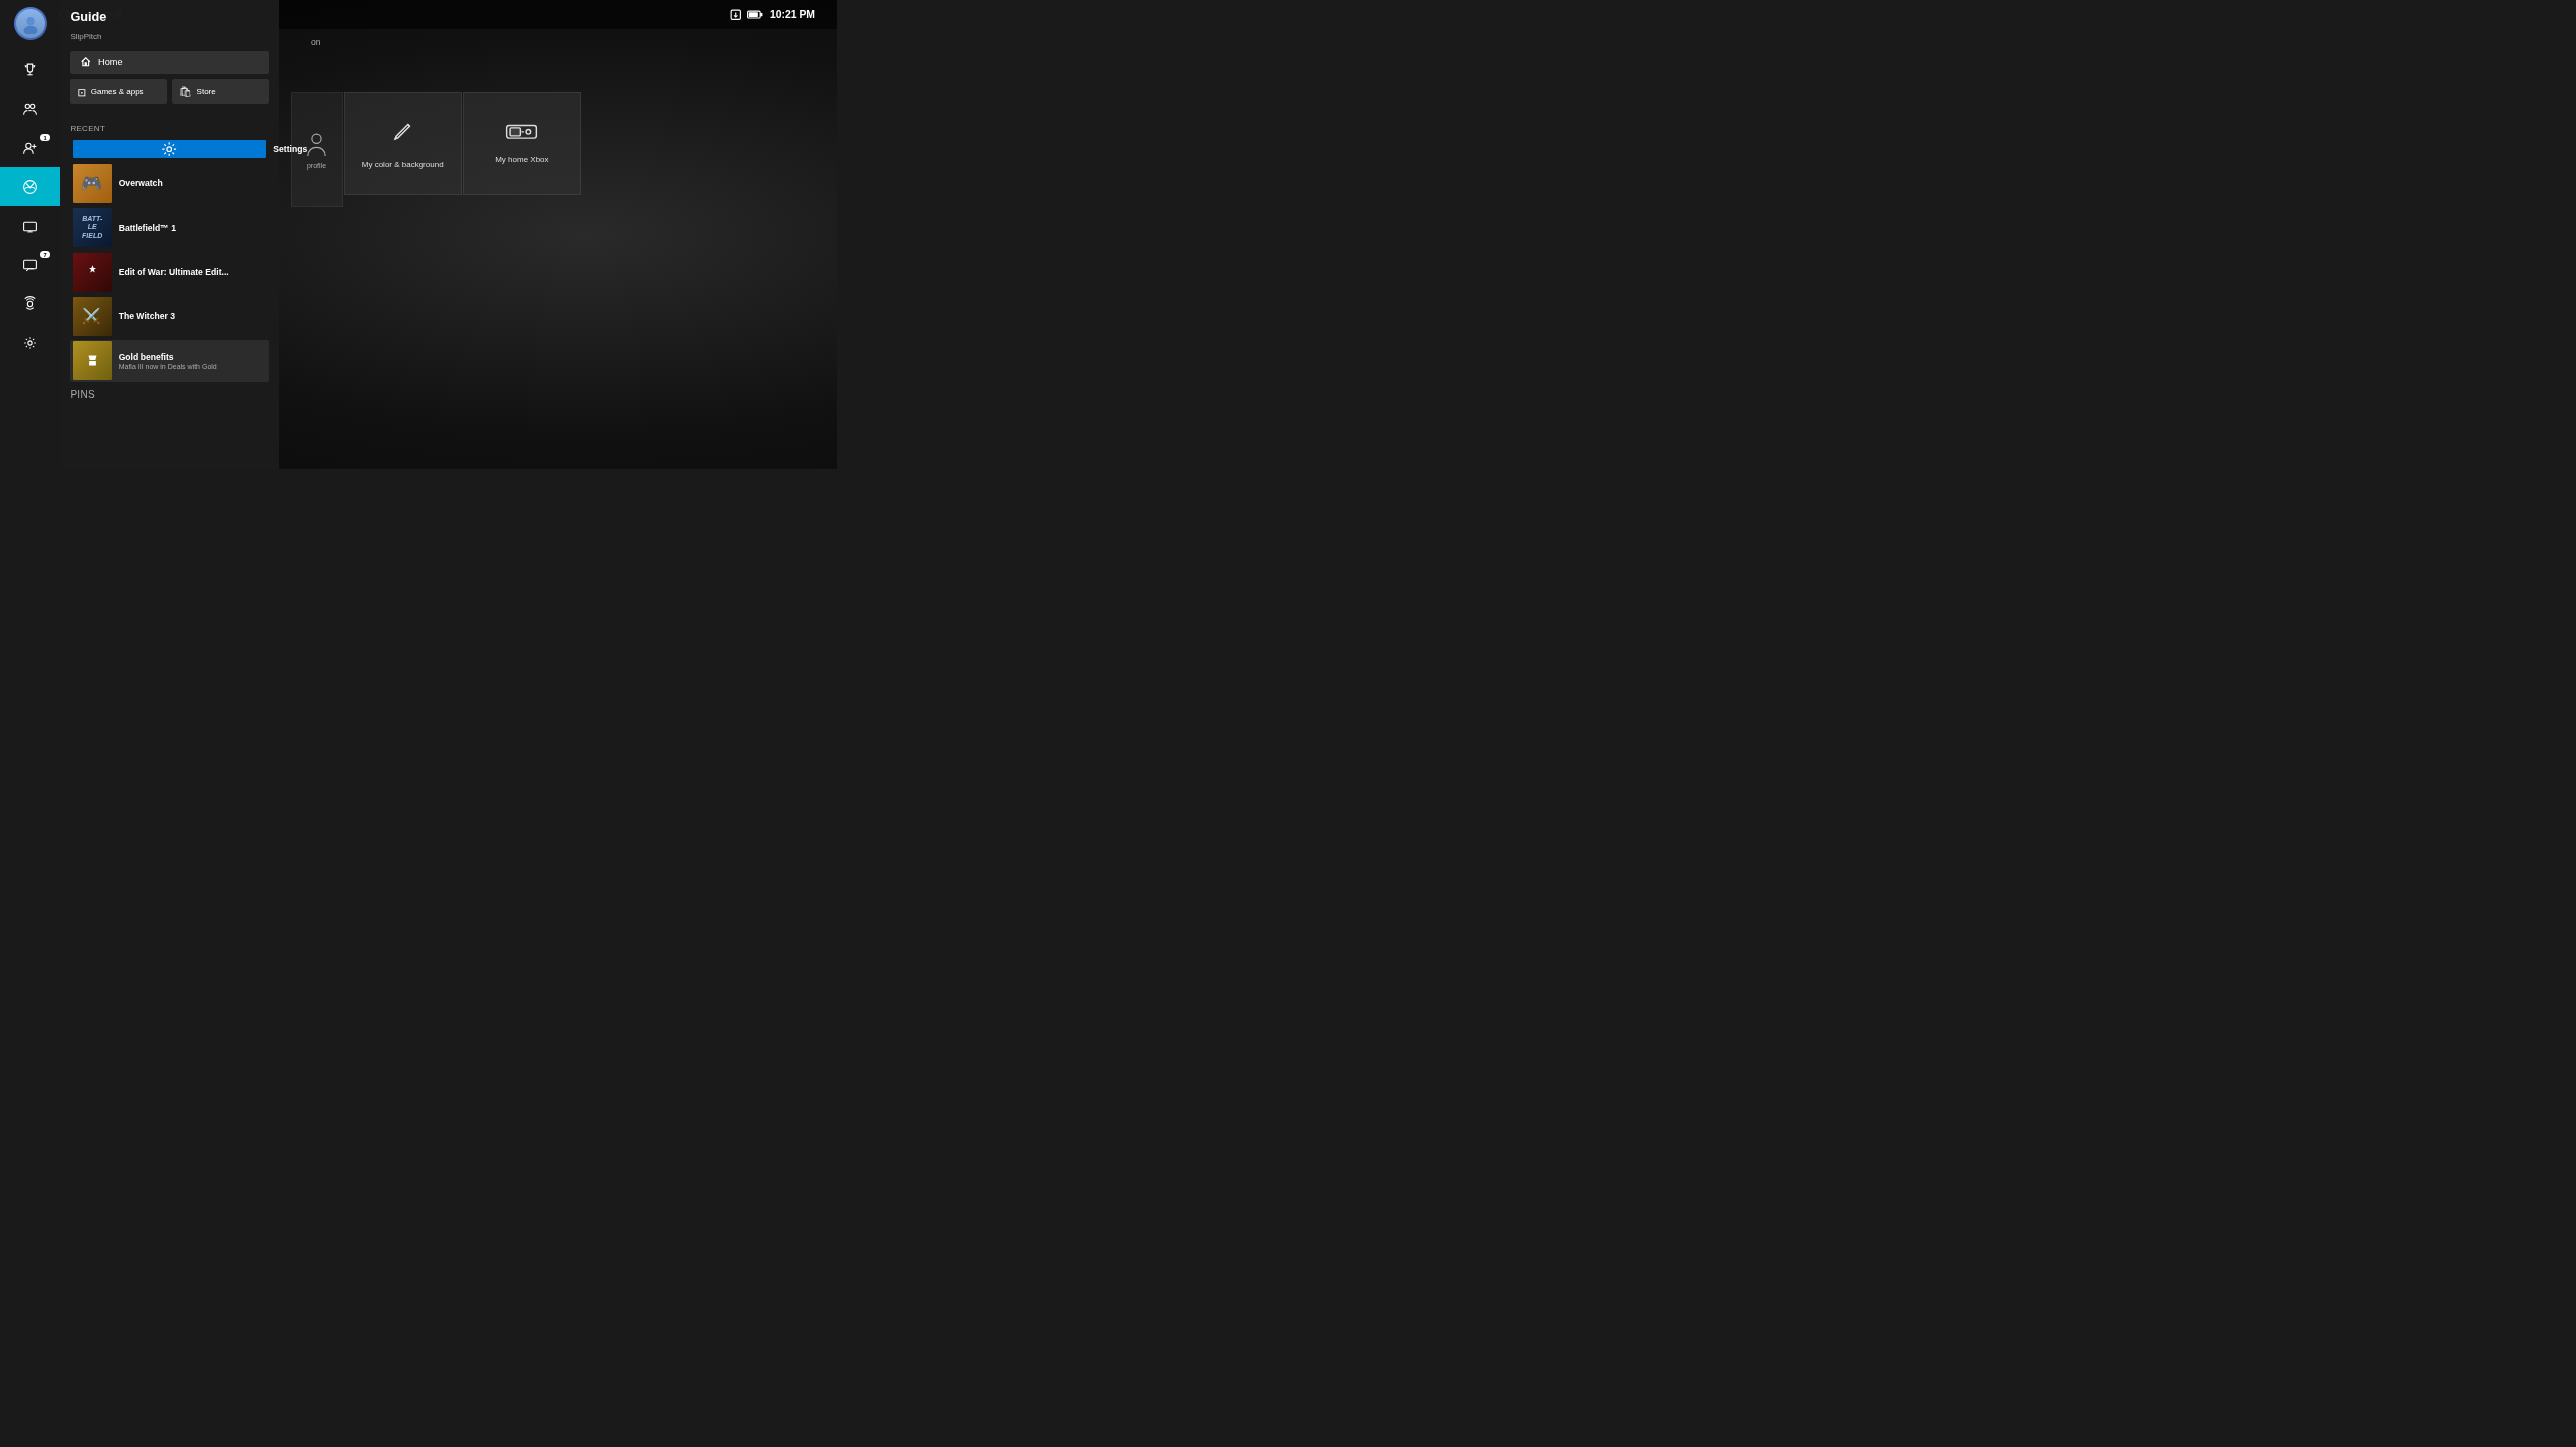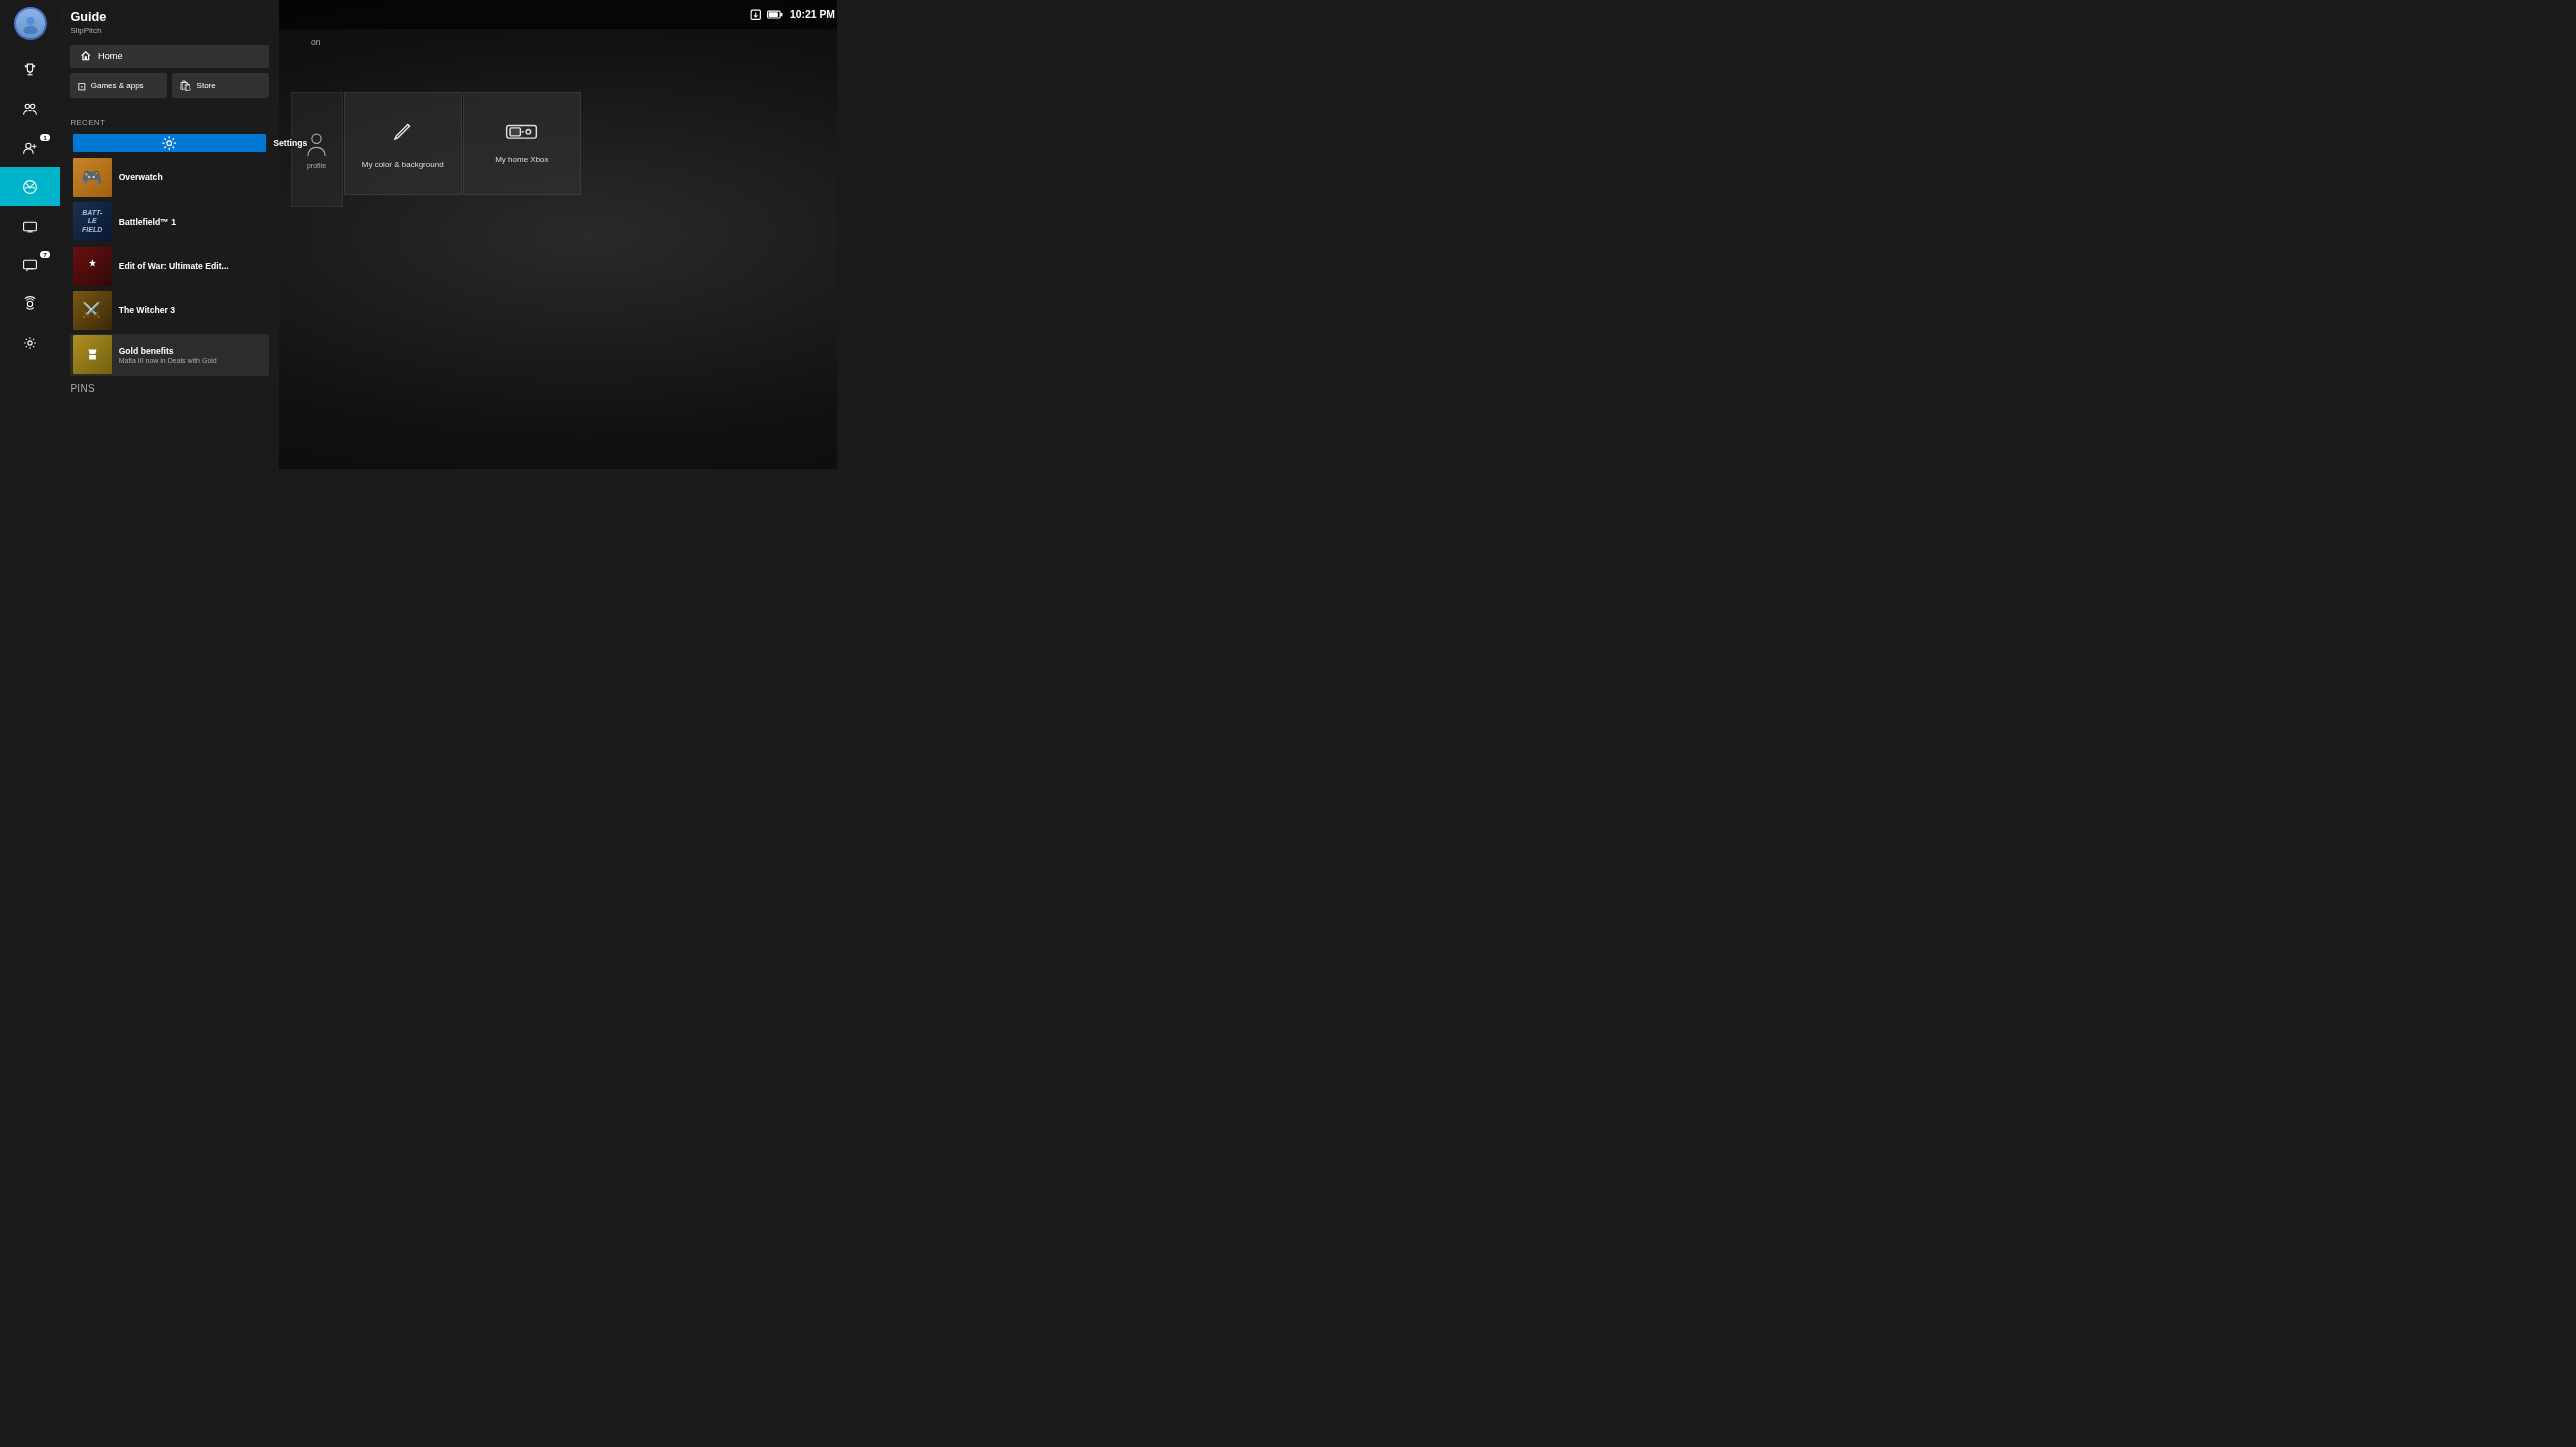--- a/index.html
+++ b/index.html
@@ -25,21 +25,21 @@
     .top-bar {
       position: absolute;
       top: 0;
       left: 0;
       right: 0;
       height: 29px;
       background: rgba(0,0,0,0.6);
       display: flex;
       align-items: center;
       justify-content: space-between;
-      padding: 0 2px;
+      padding: 0 22px;
       z-index: 10;
     }
 
     .top-bar-center {
       display: flex;
       align-items: center;
       gap: 4.6px;
       font-size: 8.6px;
       color: #ccc;
     }
@@ -155,21 +155,21 @@
       height: 100%;
       background: rgba(28, 28, 28, 0.97);
       z-index: 15;
       padding: 10.4px 10.4px 0 10.4px;
     }
 
     .guide-title {
       font-size: 12.7px;
       font-weight: 700;
       color: #fff;
-      margin-bottom: 2px;
+      margin-bottom: 8px;
     }
 
     .guide-username {
       font-size: 8px;
       color: #aaa;
       margin-bottom: 9.2px;
     }
 
     
     .nav-home {

